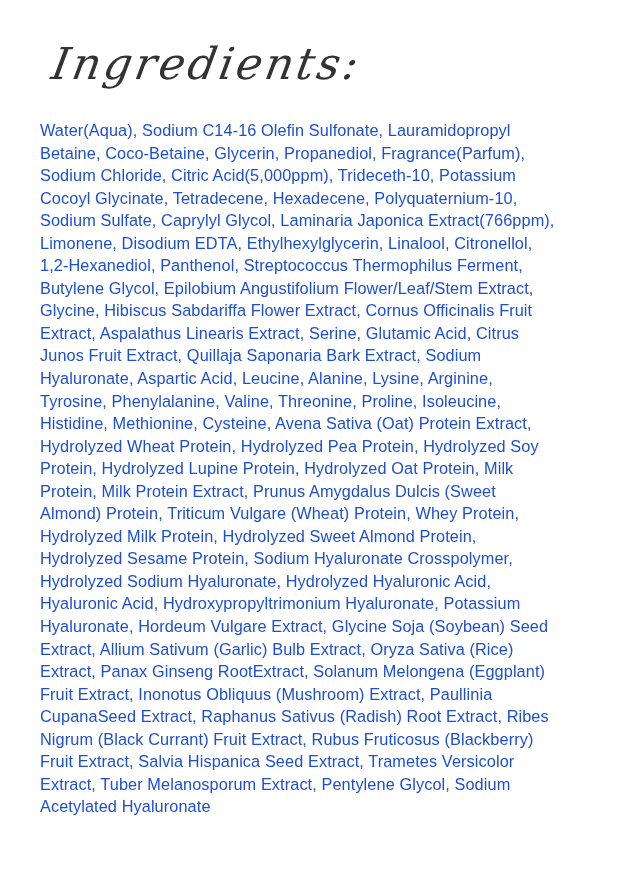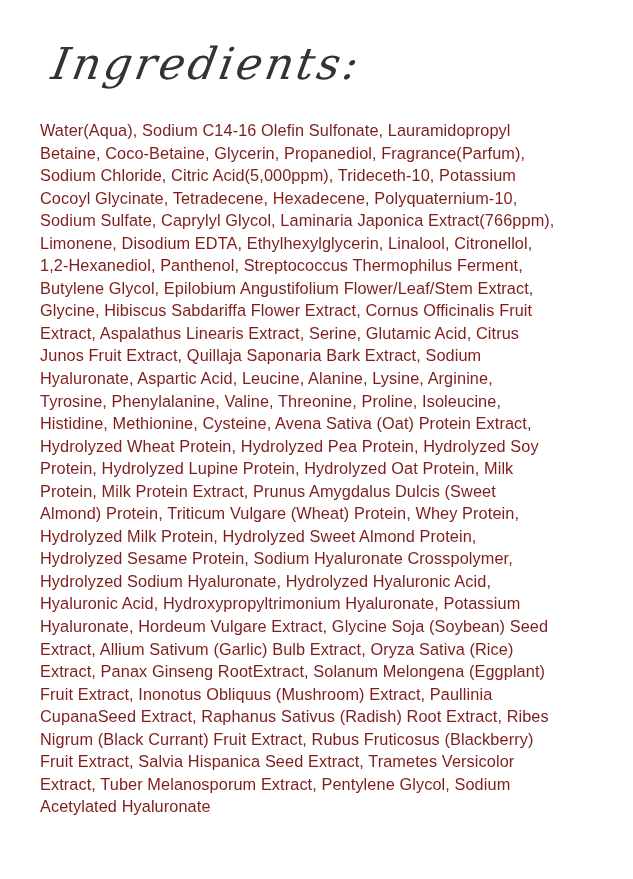--- a/index.html
+++ b/index.html
@@ -35,21 +35,21 @@
   }
   .ingredients {
     position: absolute;
     left: 40px;
     top: 119px;
     margin: 0;
     font-family: "Liberation Sans", "DejaVu Sans", sans-serif;
     font-size: 16.3px;
     line-height: 22.55px;
     letter-spacing: 0.1px;
-    color: #7f1d1d;
+    color: #1d4ed8;
     white-space: pre;
   }
 </style>
 </head>
 <body>
 
 <div class="page">
   <h1 class="heading">Ingredients:</h1>
   <p class="ingredients">Water(Aqua), Sodium C14-16 Olefin Sulfonate, Lauramidopropyl
 Betaine, Coco-Betaine, Glycerin, Propanediol, Fragrance(Parfum),

